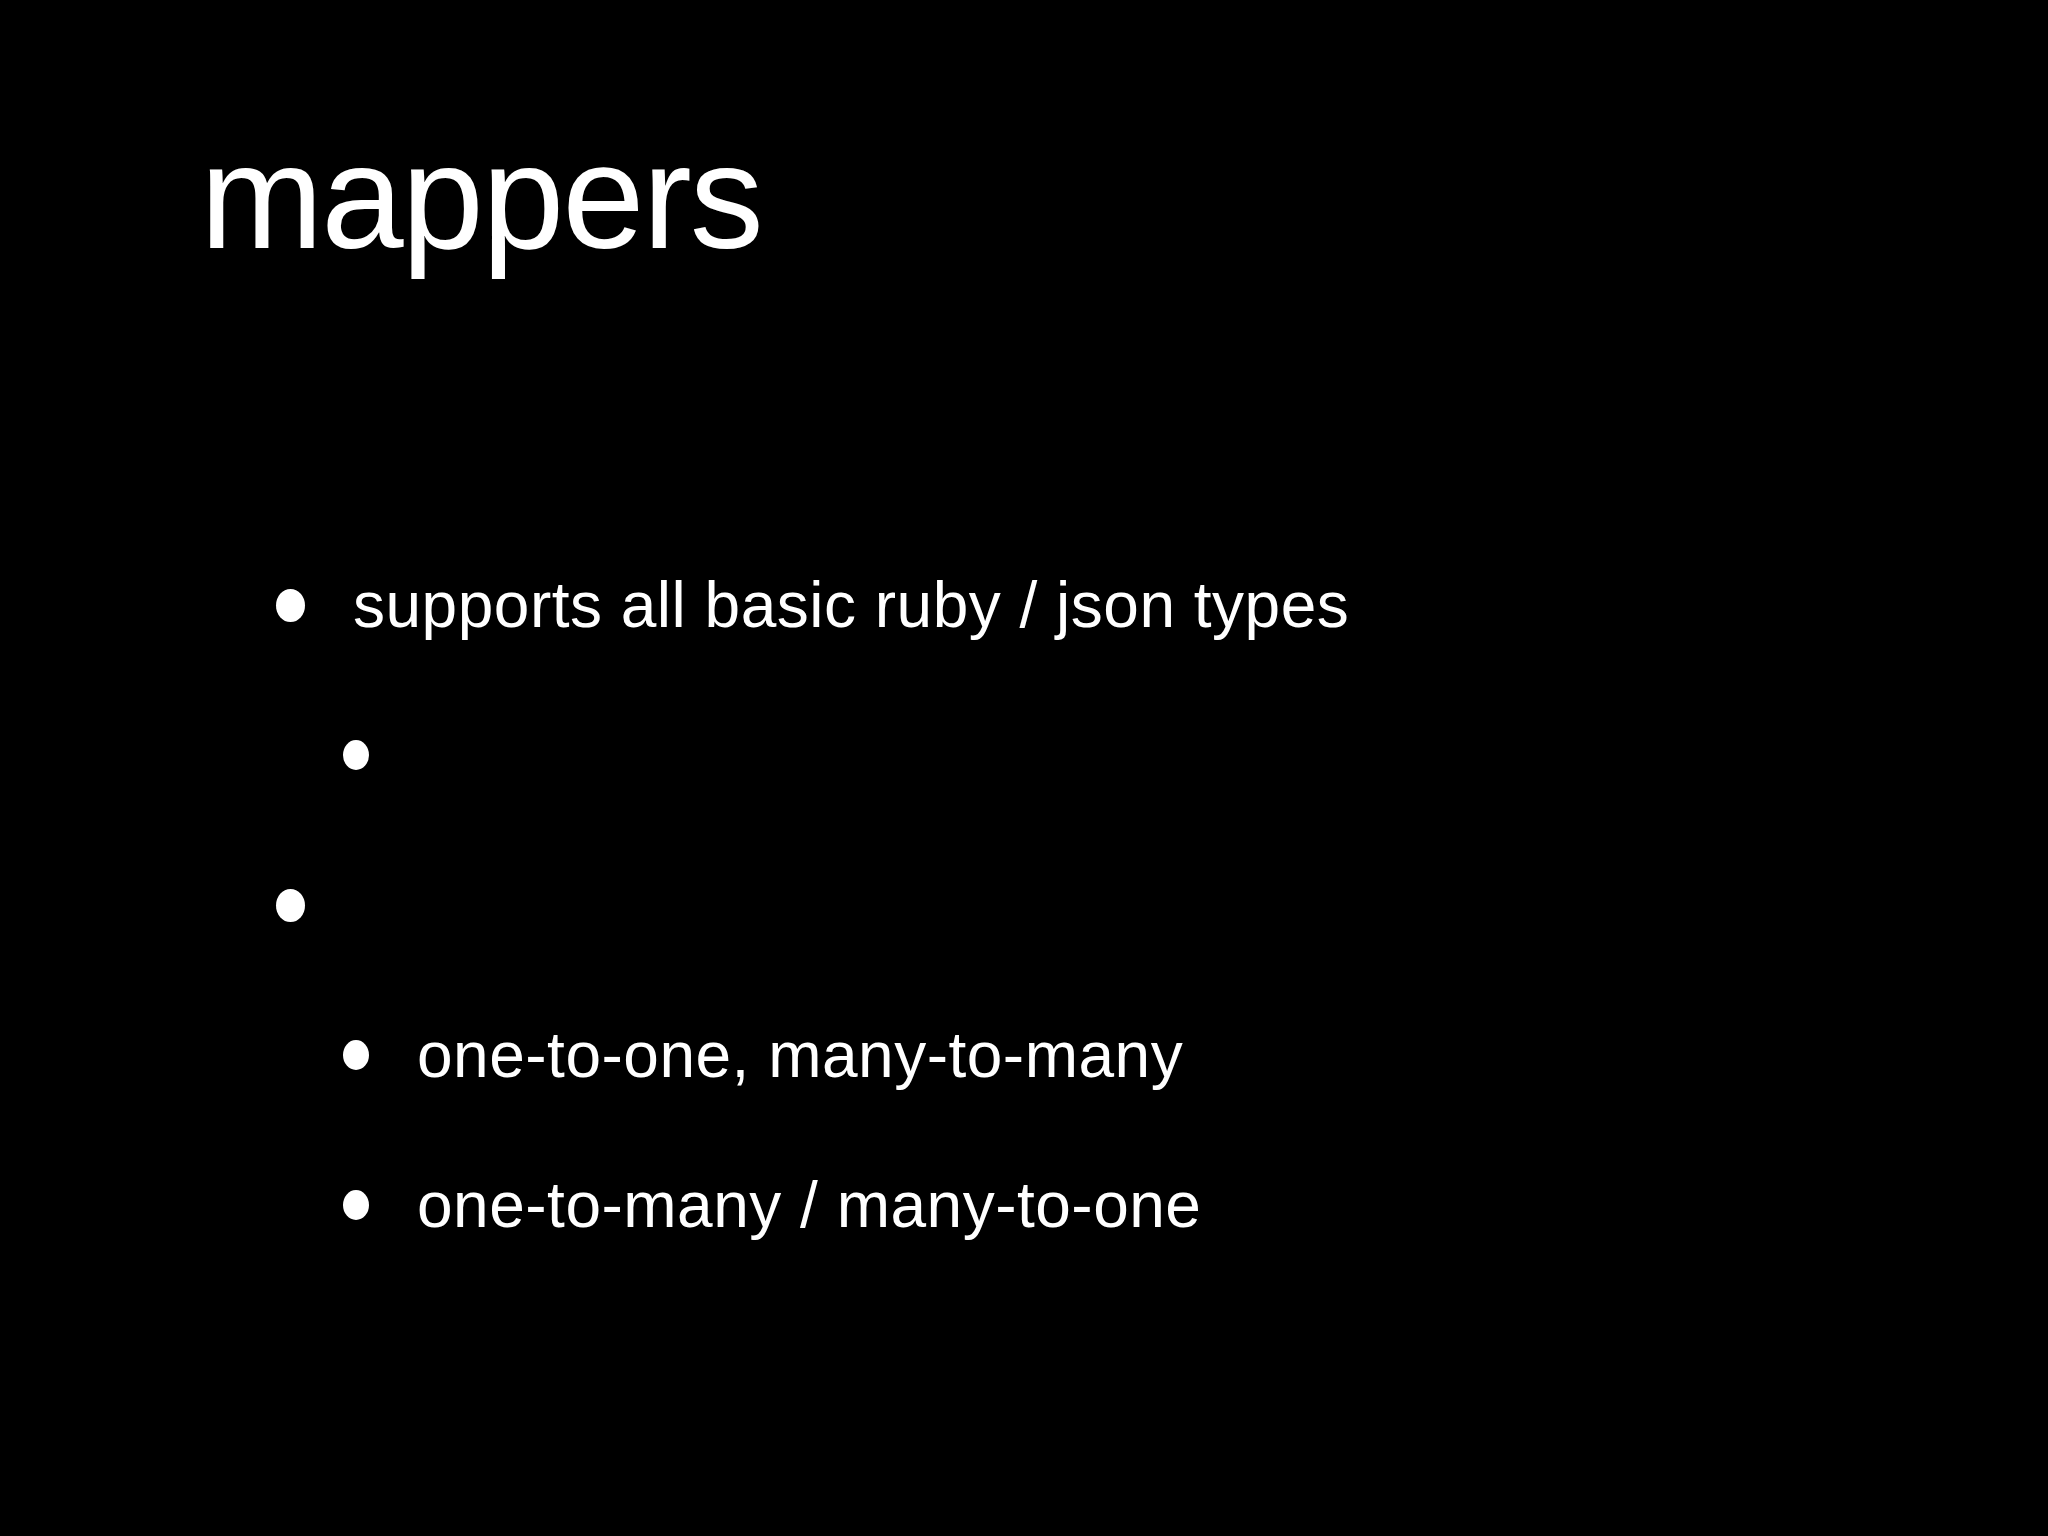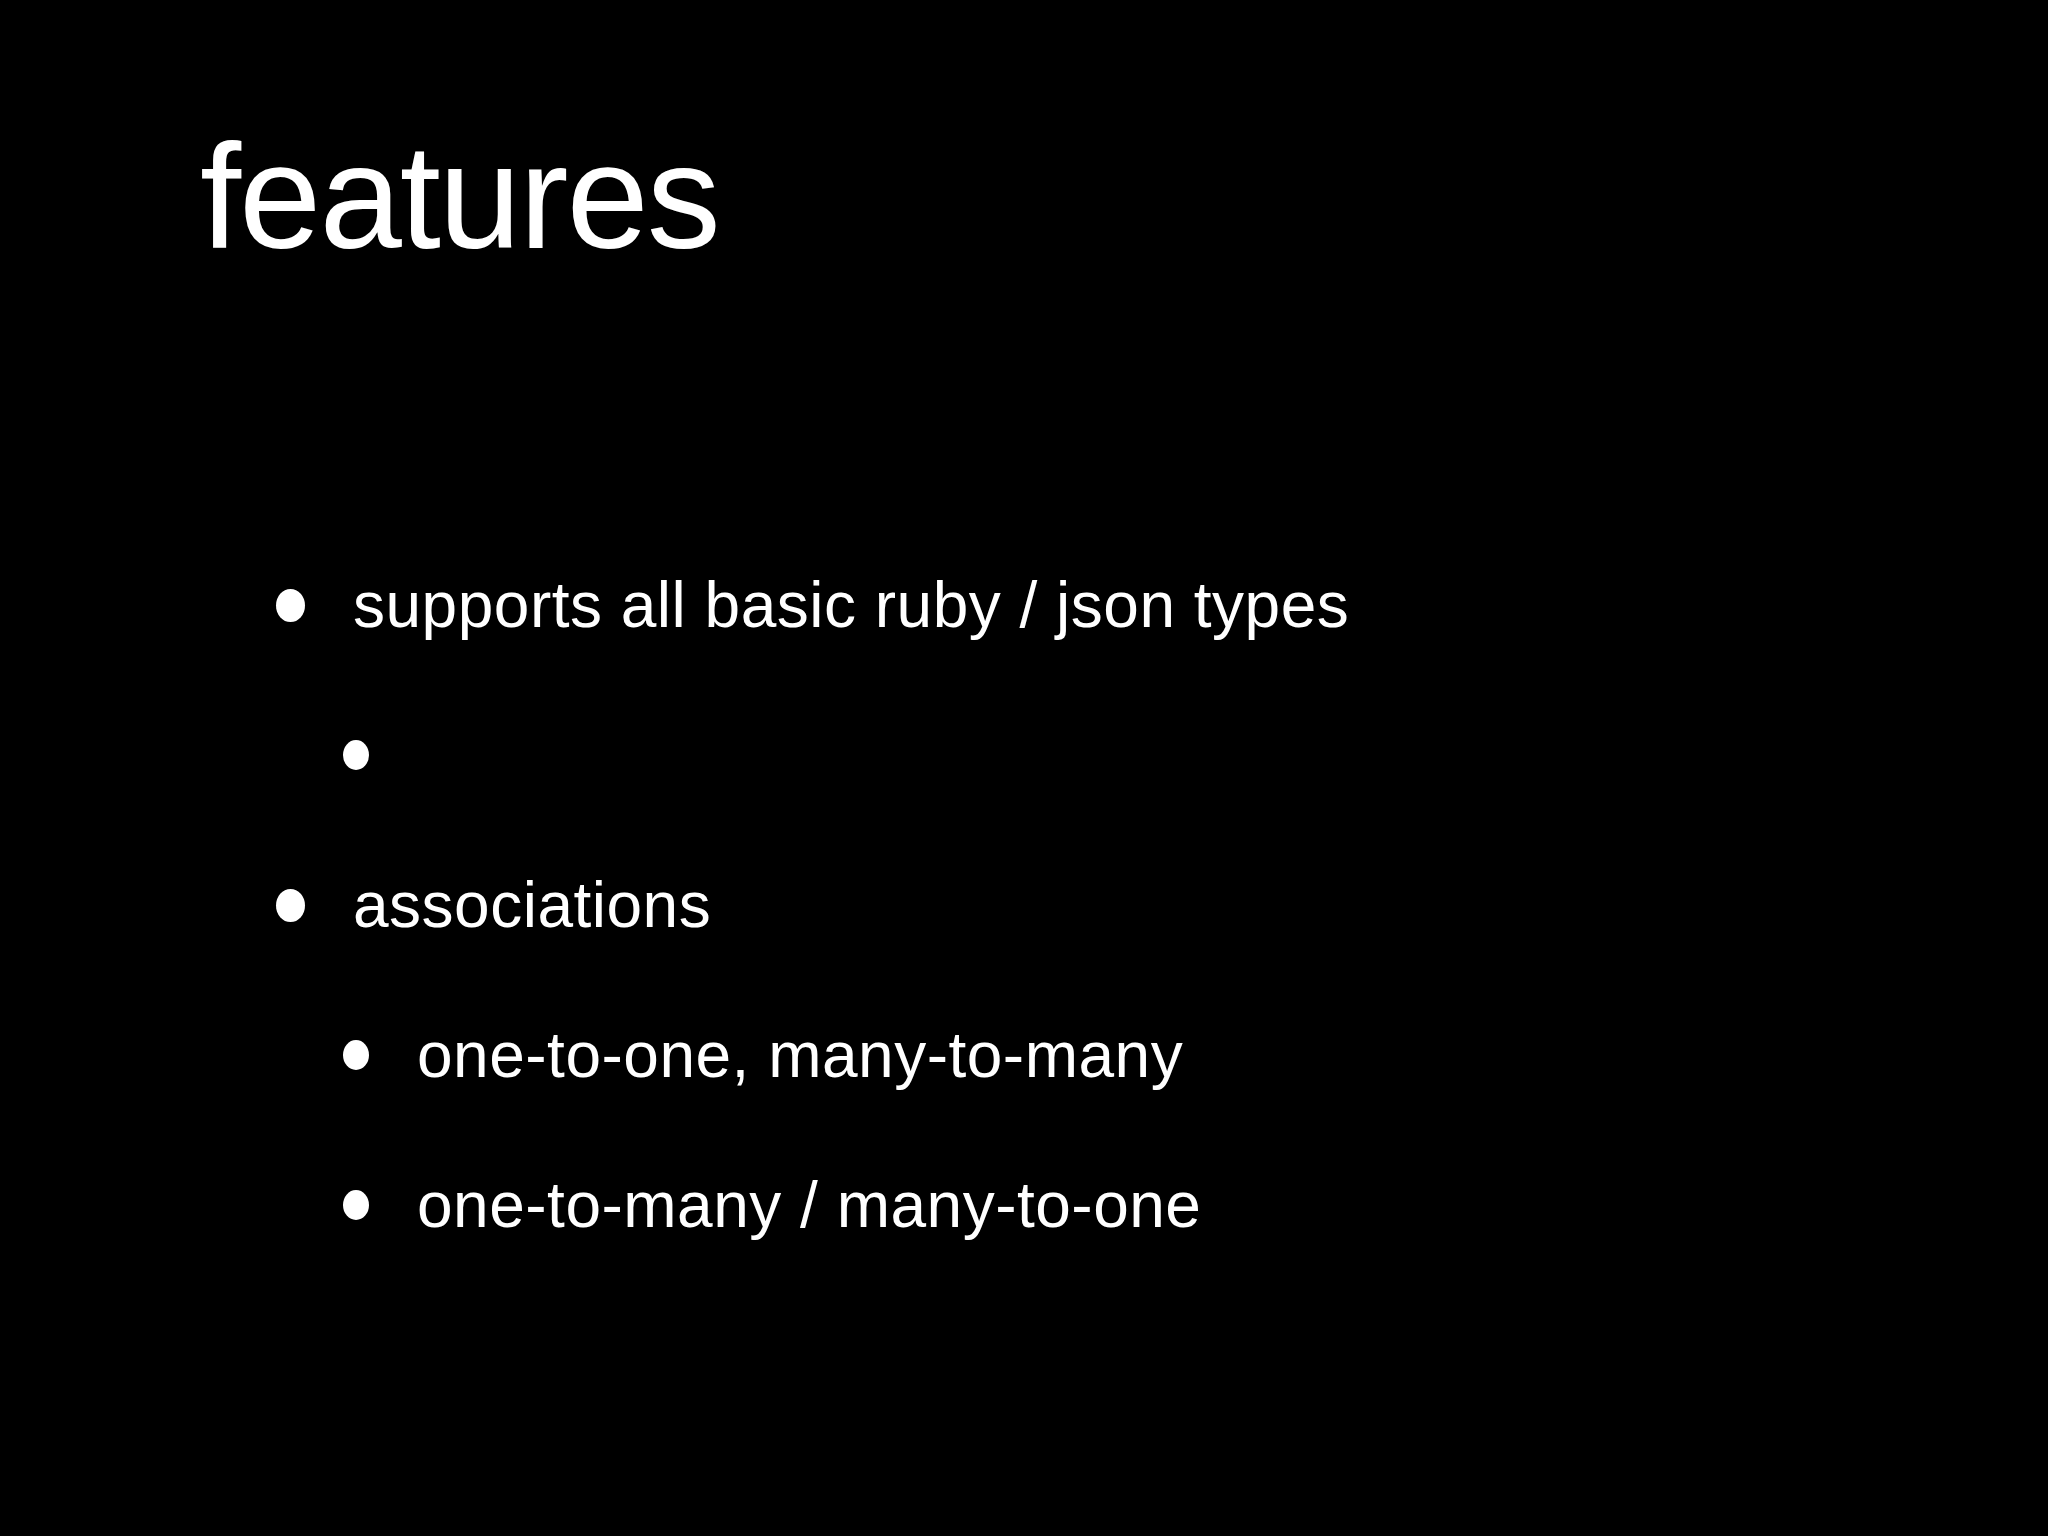--- a/index.html
+++ b/index.html
@@ -59,34 +59,33 @@
     height: 30px;
   }
   .bullet-text {
     white-space: nowrap;
   }
 </style>
 </head>
 <body style="background: rgb(0, 0, 0); color: rgb(255, 255, 255);">
 
 <div class="slide">
-  <div class="title">features</div>
+  <div class="title">mappers</div>
   <div class="bullets">
   <div class="bullet-row level-1">
     <span class="dot" style="background: rgb(255, 255, 255);"></span>
     <span class="bullet-text">supports all basic ruby / json types</span>
   </div>
 
   <div class="bullet-row level-2">
     <span class="dot" style="background: rgb(255, 255, 255);"></span>
   </div>
 
   <div class="bullet-row level-1">
     <span class="dot" style="background: rgb(255, 255, 255);"></span>
-    <span class="bullet-text">associations</span>
   </div>
 
   <div class="bullet-row level-2">
     <span class="dot" style="background: rgb(255, 255, 255);"></span>
     <span class="bullet-text">one-to-one, many-to-many</span>
   </div>
 
   <div class="bullet-row level-2">
     <span class="dot" style="background: rgb(255, 255, 255);"></span>
     <span class="bullet-text">one-to-many / many-to-one</span>

